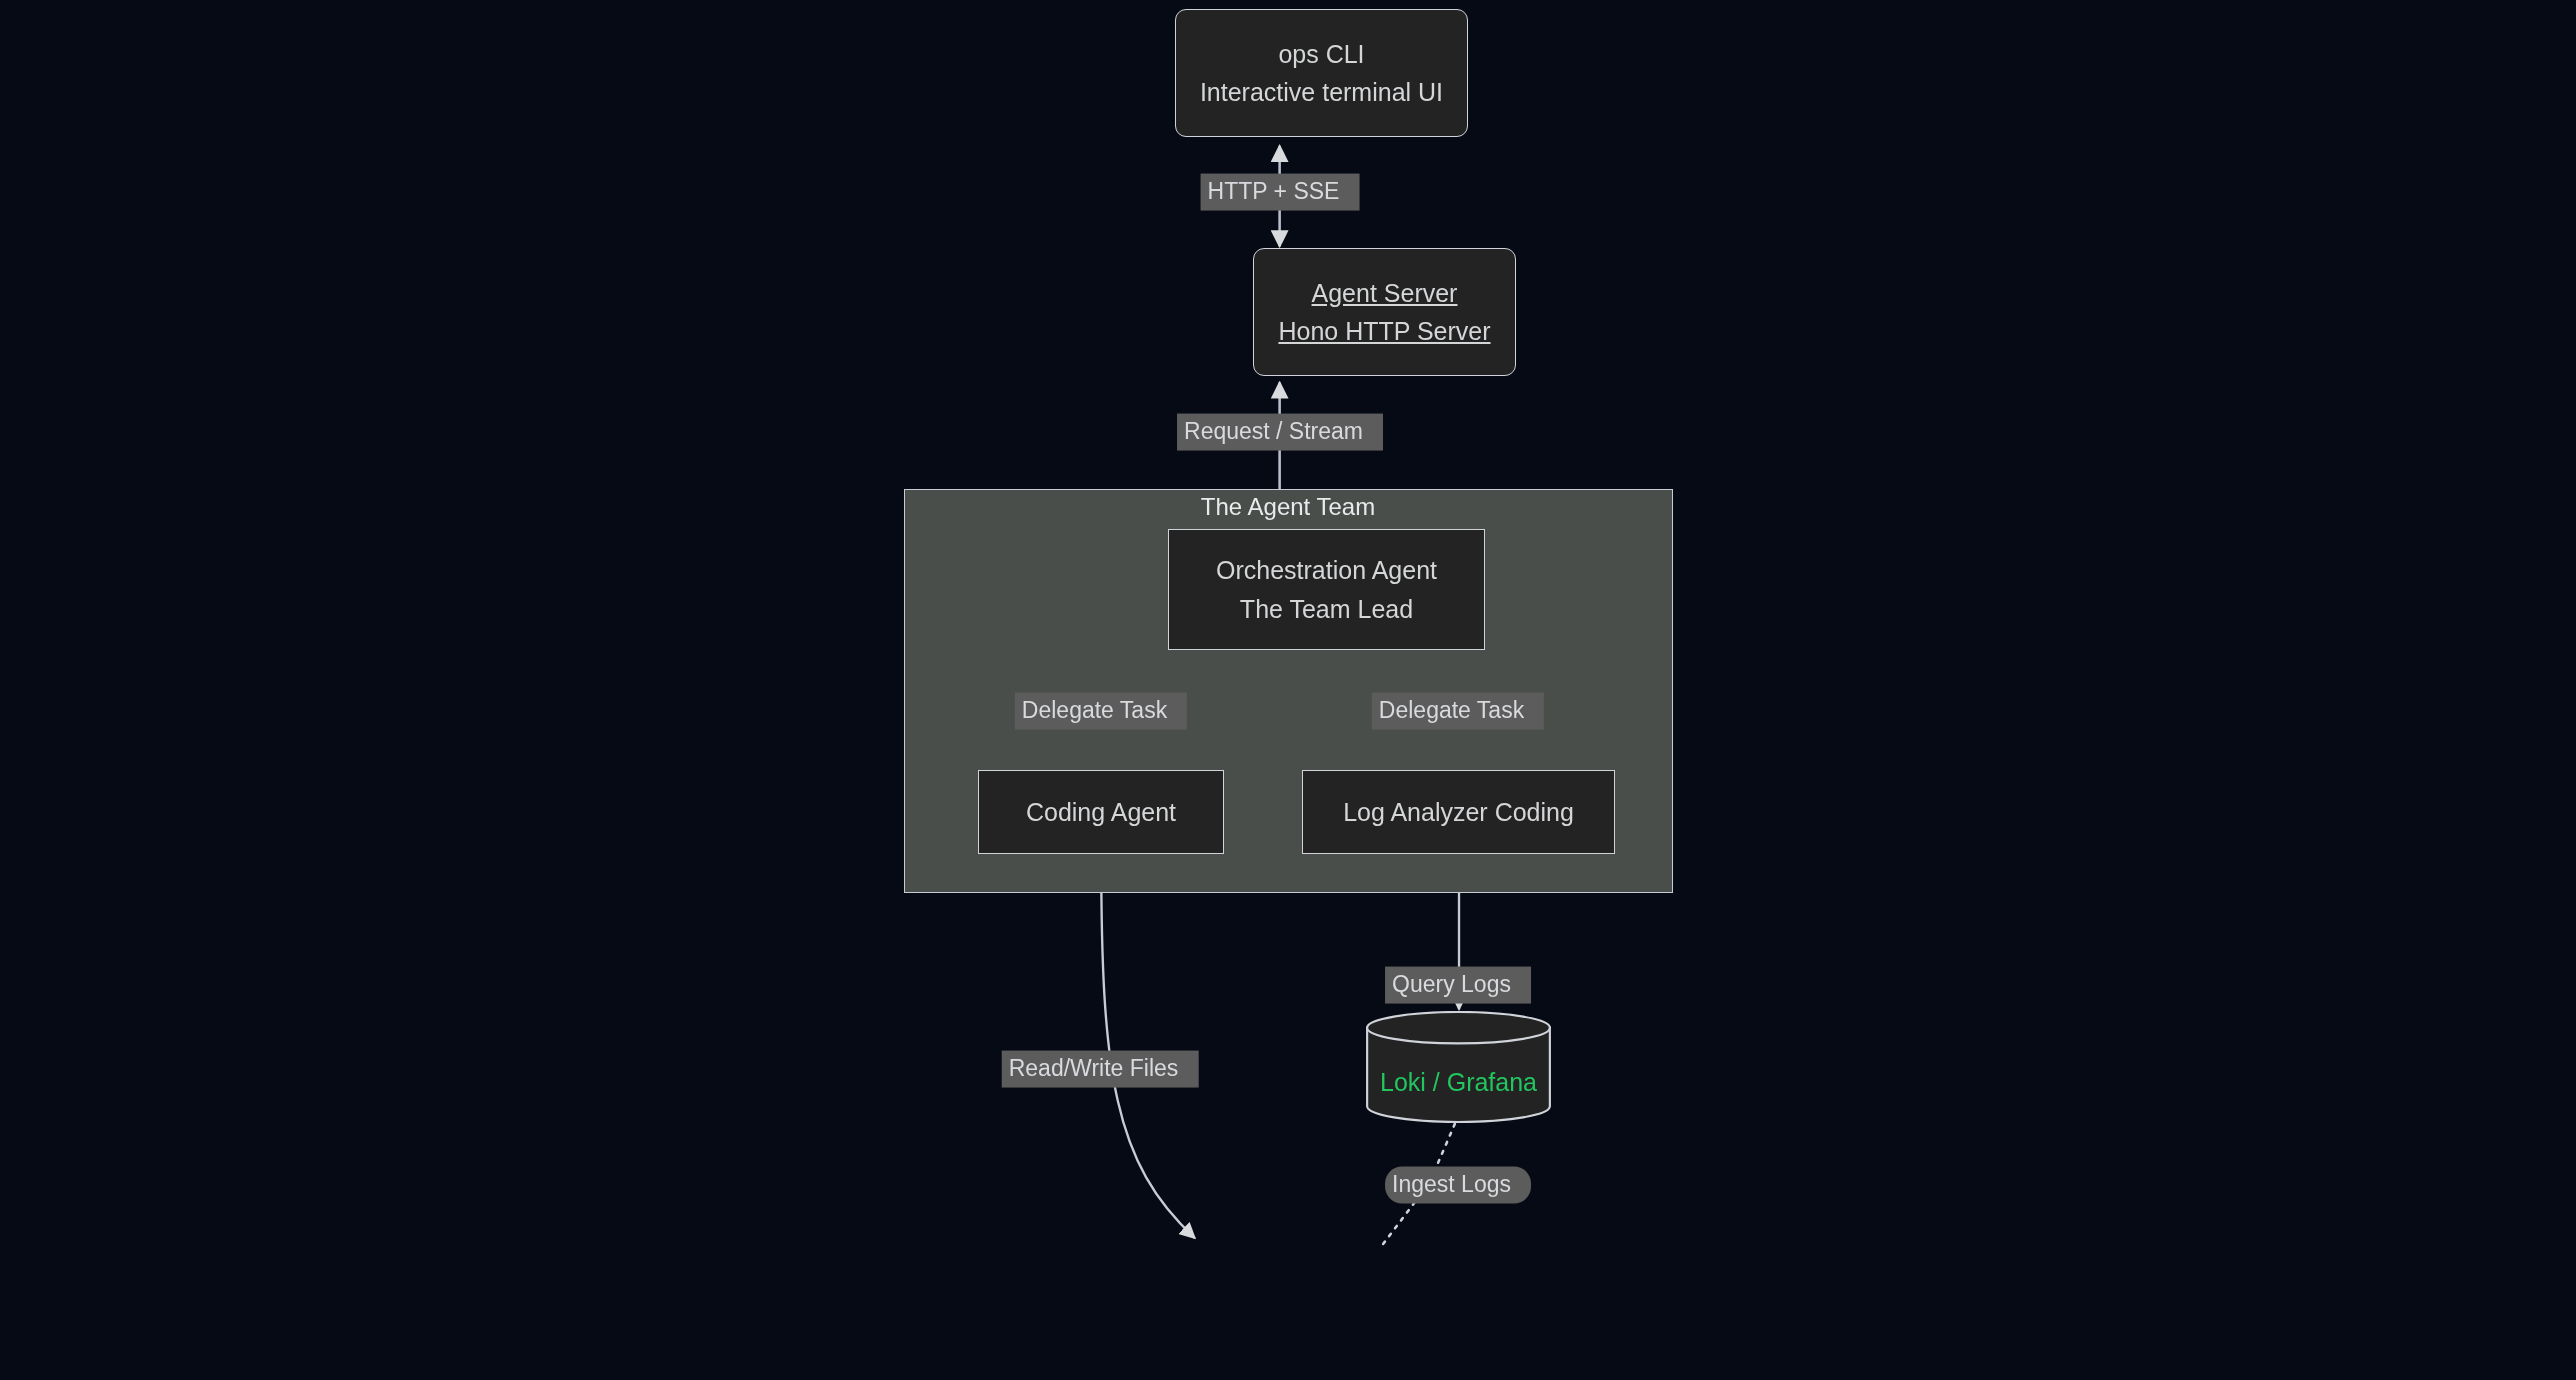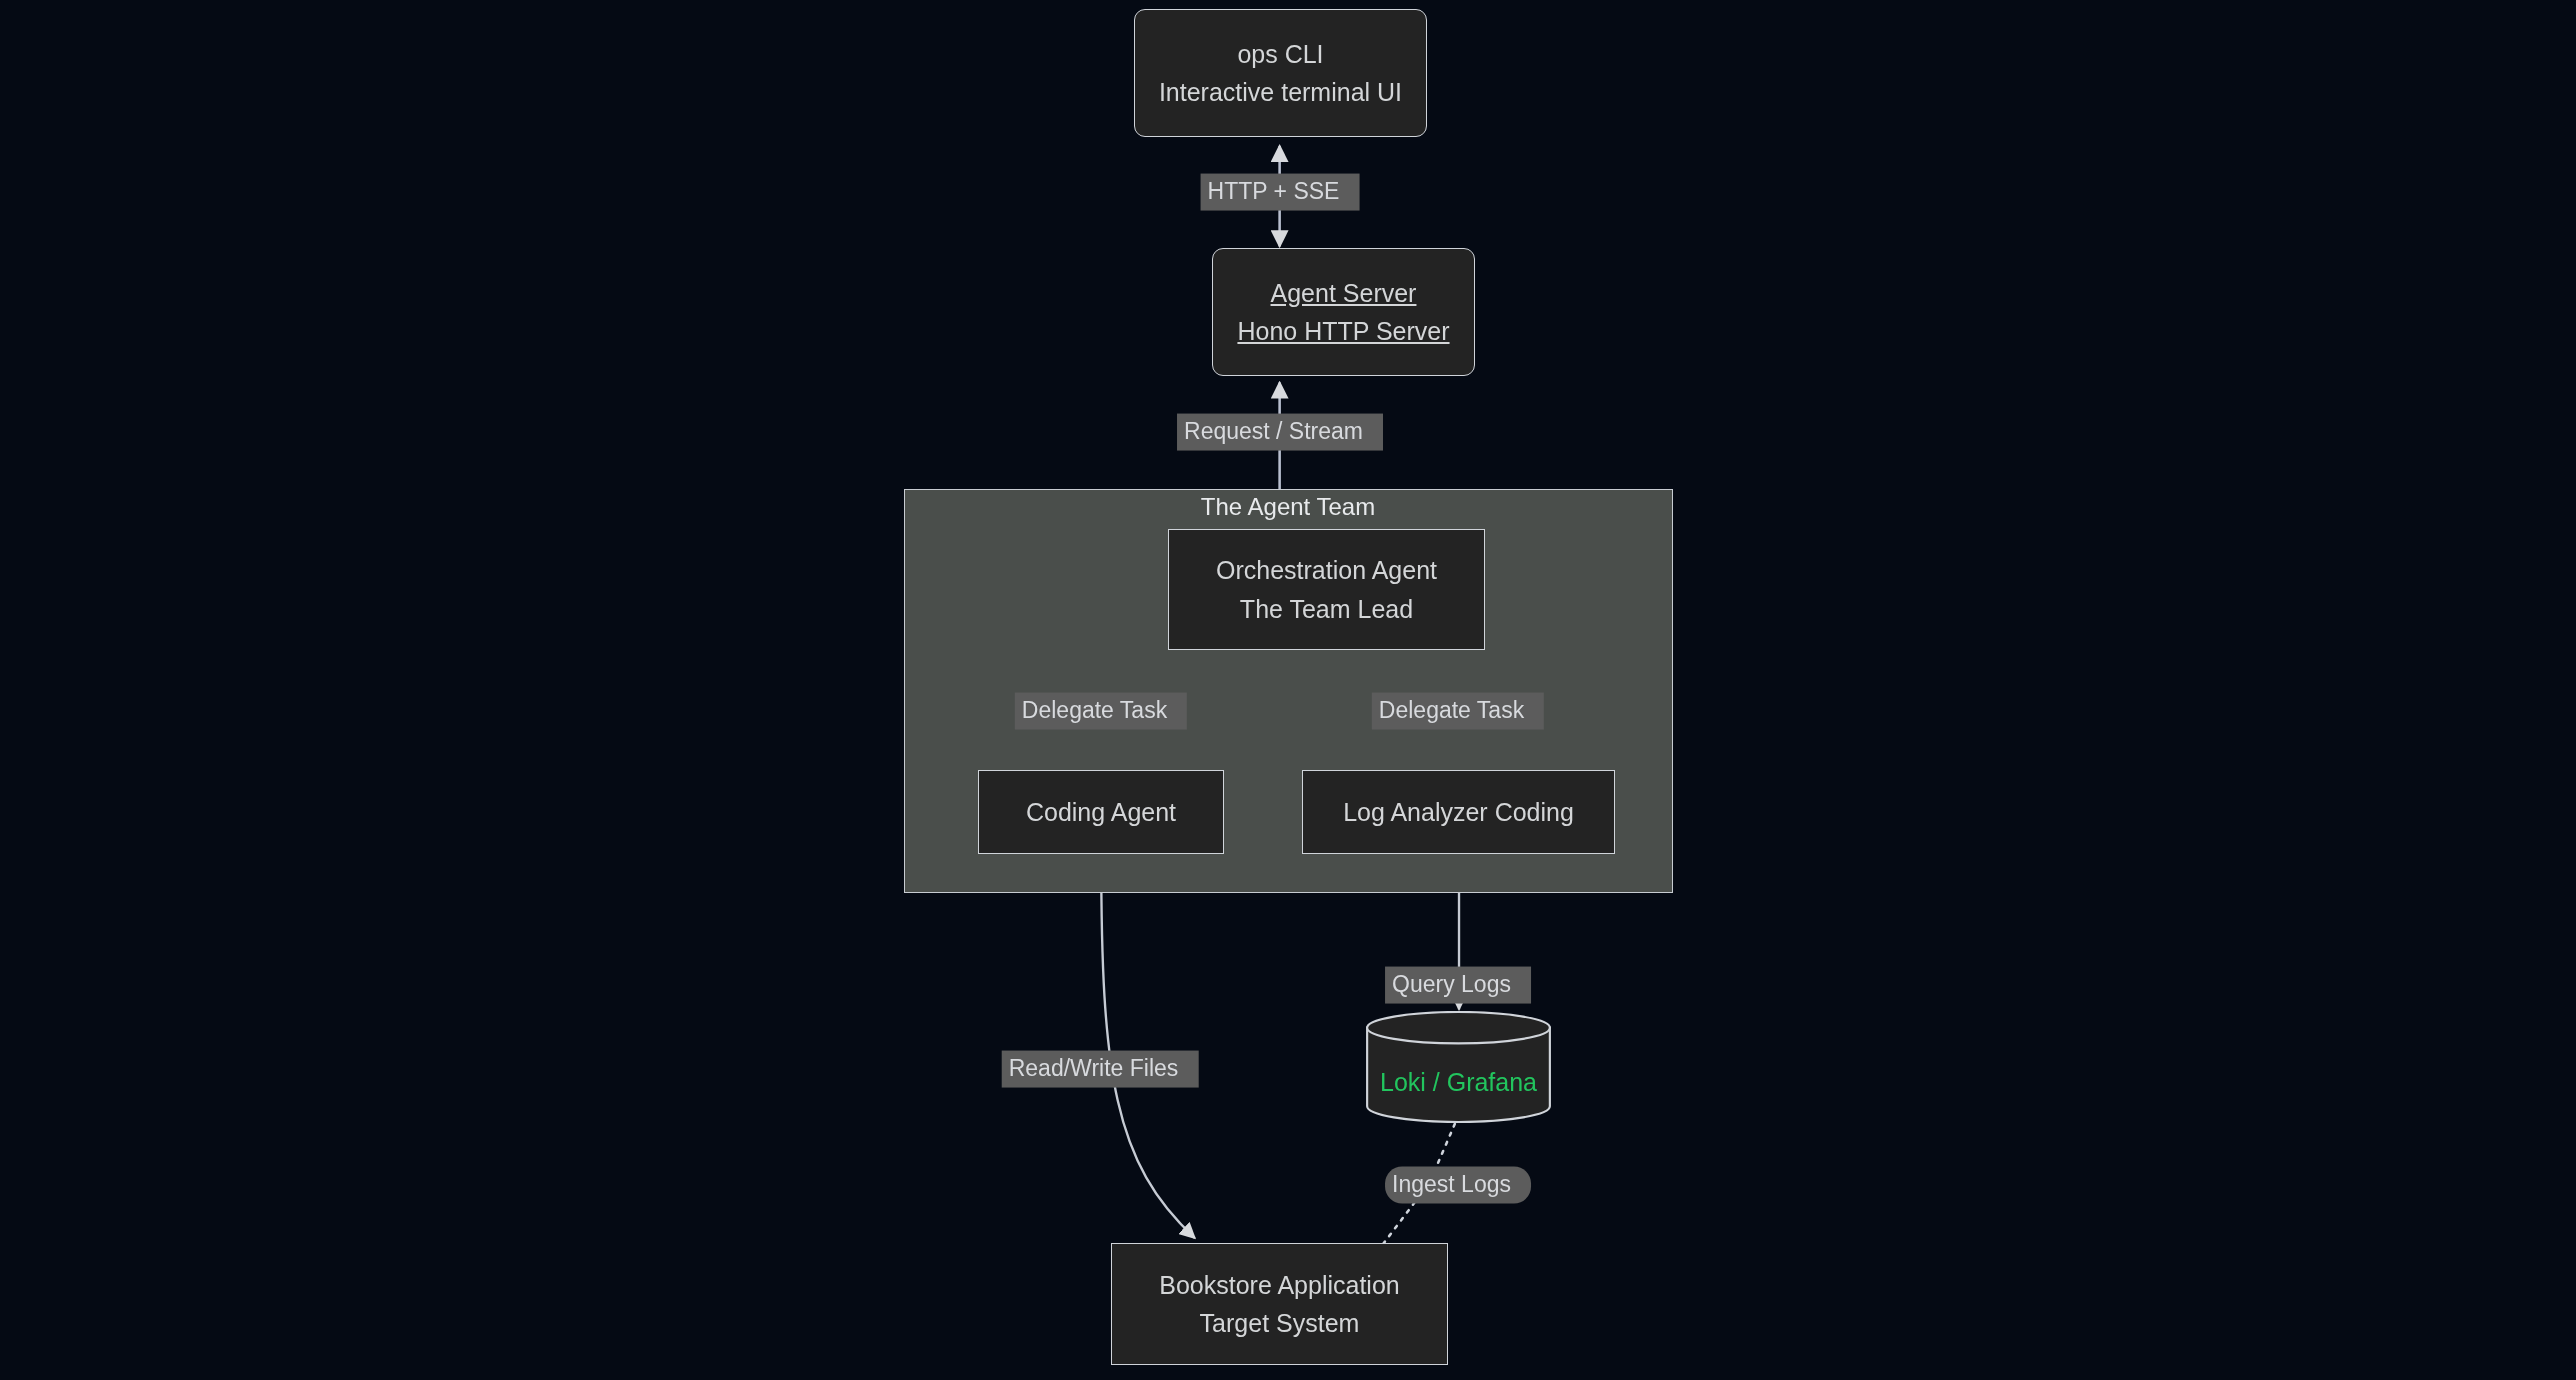--- a/index.html
+++ b/index.html
@@ -38,21 +38,21 @@
     color: #d4d6d8;
     display: flex;
     flex-direction: column;
     align-items: center;
     justify-content: center;
     text-align: center;
     font-size: 25px;
     line-height: 1.45;
     z-index: 3;
   }
-  .node.rounded { border-radius: 11px; }
+  .node.rounded { border-radius: 11px; margin-left: 41px; }
   .node .line2 { margin-top: 2px; }
 
   
   .cluster {
     position: absolute;
     box-sizing: border-box;
     background: #4a4e4b;
     border: 1.6px solid #c8ccd2;
     z-index: 1;
   }
@@ -172,24 +172,20 @@
   </div>
 
   <div class="db" style="left:1365px; top:1011px; width:187px; height:112px;">
     <svg width="187" height="112" viewBox="0 0 190 114" xmlns="http://www.w3.org/2000/svg">
       <path d="M 2 17 L 2 97 A 93 16 0 0 0 188 97 L 188 17 Z" fill="#232323" stroke="#d0d4da" stroke-width="2.2"></path>
       <ellipse cx="95" cy="17" rx="93" ry="16" fill="#232323" stroke="#d0d4da" stroke-width="2.2"></ellipse>
     </svg>
     <div class="db-label" style="top:57px;">Loki / Grafana</div>
   </div>
 
-  <div class="node" style="left:1111px; top:1243px; width:337px; height:122px;">
-    <span>Bookstore Application</span>
-    <span class="line2">Target System</span>
-  </div>
 
   <div class="edge-label" style="left:1280px; top:192px;">HTTP + SSE</div>
 
   <div class="edge-label" style="left:1280px; top:432px;">Request / Stream</div>
 
   <div class="edge-label" style="left:1101px; top:711px;">Delegate Task</div>
 
   <div class="edge-label" style="left:1458px; top:711px;">Delegate Task</div>
 
   <div class="edge-label" style="left:1458px; top:950px;margin-top:35px;">Query Logs</div>

